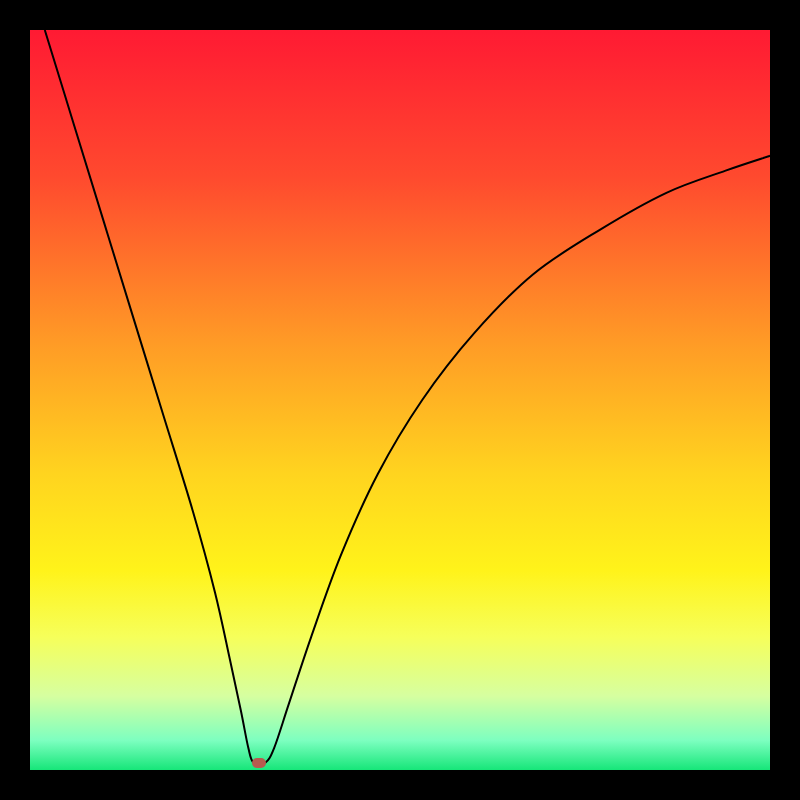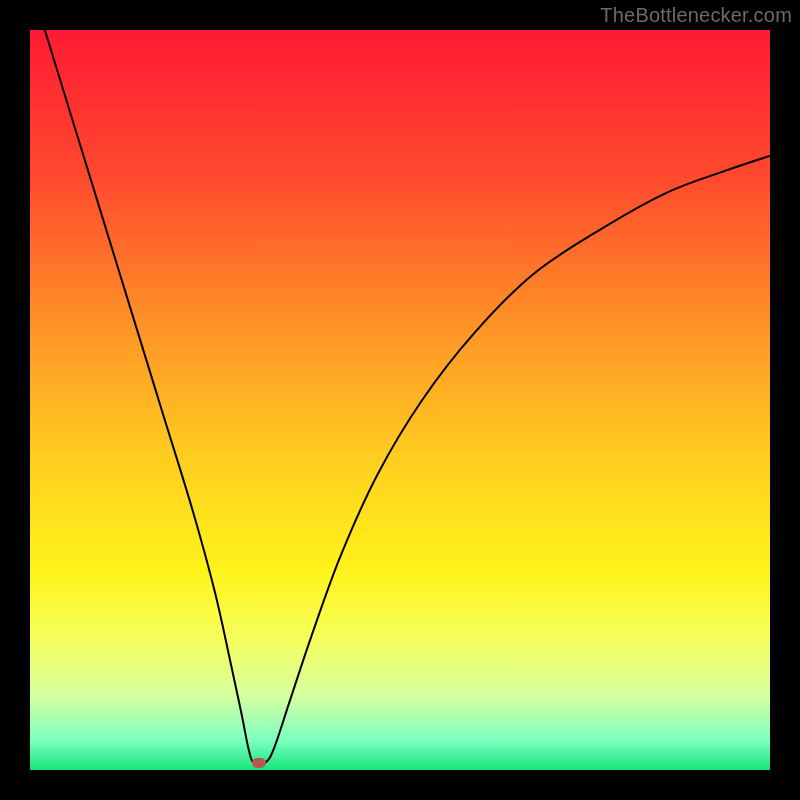--- a/index.html
+++ b/index.html
@@ -55,14 +55,13 @@
 </head>
 <body>
 
 <div class="frame">
   <div class="plot" id="plot" style="background: linear-gradient(rgb(255, 26, 51) 0%, rgb(255, 74, 46) 20%, rgb(255, 154, 38) 42%, rgb(255, 212, 31) 60%, rgb(255, 243, 26) 73%, rgb(246, 255, 90) 82%, rgb(214, 255, 160) 90%, rgb(125, 255, 192) 96%, rgb(22, 230, 121) 100%);">
     <svg class="curve" viewBox="0 0 740 740" preserveAspectRatio="none">
       <path id="curve-path" d="M 14.8 0 C 19.733333333333334 16.033333333333342, 34.53333333333333 64.13333333333338, 44.4 96.20000000000005 C 54.266666666666666 128.2666666666667, 64.13333333333333 160.33333333333331, 74 192.39999999999998 C 83.86666666666667 224.46666666666664, 93.73333333333335 256.53333333333336, 103.60000000000001 288.6 C 113.46666666666667 320.6666666666667, 123.33333333333331 352.73333333333335, 133.2 384.8 C 143.06666666666666 416.8666666666667, 154.16666666666669 451.4, 162.8 481 C 171.43333333333334 510.6, 178.83333333333334 537.7333333333333, 185 562.4 C 191.16666666666666 587.0666666666666, 195.48333333333335 609.2666666666667, 199.8 629 C 204.11666666666667 648.7333333333333, 207.81666666666666 666, 210.89999999999998 680.8 C 213.9833333333333 695.5999999999999, 216.20333333333332 709.1666666666666, 218.29999999999998 717.8 C 220.39666666666665 726.4333333333333, 220.64333333333332 730.1333333333333, 223.48 732.6 C 226.31666666666666 735.0666666666667, 231.86666666666665 735.0666666666667, 235.32 732.6 C 238.77333333333334 730.1333333333333, 240.25333333333336 727.6666666666666, 244.20000000000002 717.8 C 248.14666666666668 707.9333333333333, 252.83333333333334 691.9, 259 673.4 C 265.1666666666667 654.9, 272.56666666666666 631.4666666666666, 281.2 606.8 C 289.8333333333333 582.1333333333333, 299.70000000000005 552.5333333333333, 310.8 525.4 C 321.9 498.26666666666665, 334.2333333333333 469.9, 347.79999999999995 444 C 361.3666666666666 418.1, 376.1666666666667 393.43333333333334, 392.20000000000005 370 C 408.2333333333334 346.56666666666666, 425.5 324.3666666666667, 444 303.40000000000003 C 462.5 282.4333333333334, 482.23333333333335 261.46666666666664, 503.20000000000005 244.2 C 524.1666666666667 226.93333333333334, 547.6000000000001 213.36666666666673, 569.8000000000001 199.80000000000007 C 592 186.2333333333334, 615.4333333333334 172.66666666666666, 636.4 162.79999999999995 C 657.3666666666666 152.93333333333325, 678.3333333333333 146.76666666666657, 695.5999999999999 140.5999999999999 C 712.8666666666666 134.43333333333325, 732.6 128.2666666666667, 740 125.80000000000007" fill="none" stroke-width="2" stroke="#000000"></path>
     </svg>
     <div class="marker" id="min-marker" style="left: 229.4px; top: 732.6px; background: rgb(182, 90, 79);"></div>
   </div>
-  <div class="watermark">TheBottlenecker.com</div>
 </div>
 
 </body></html>

